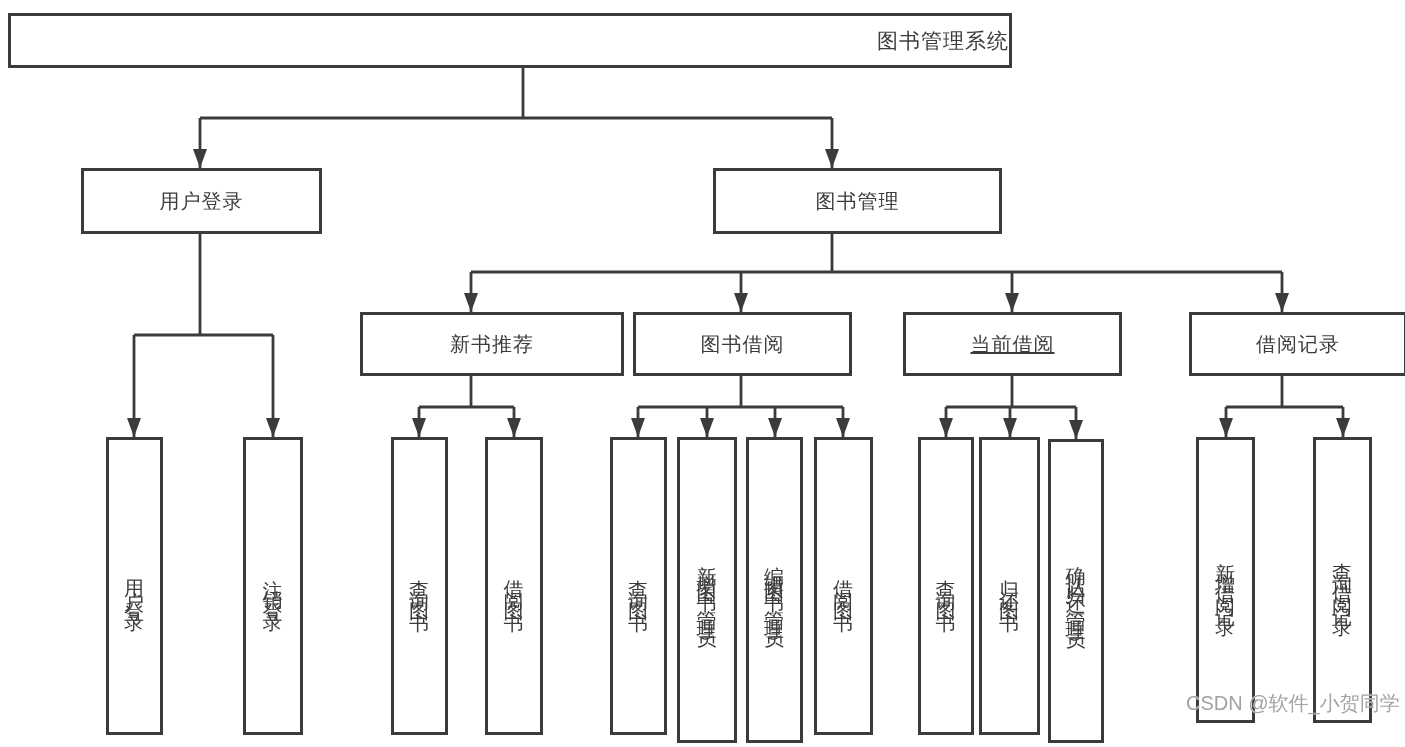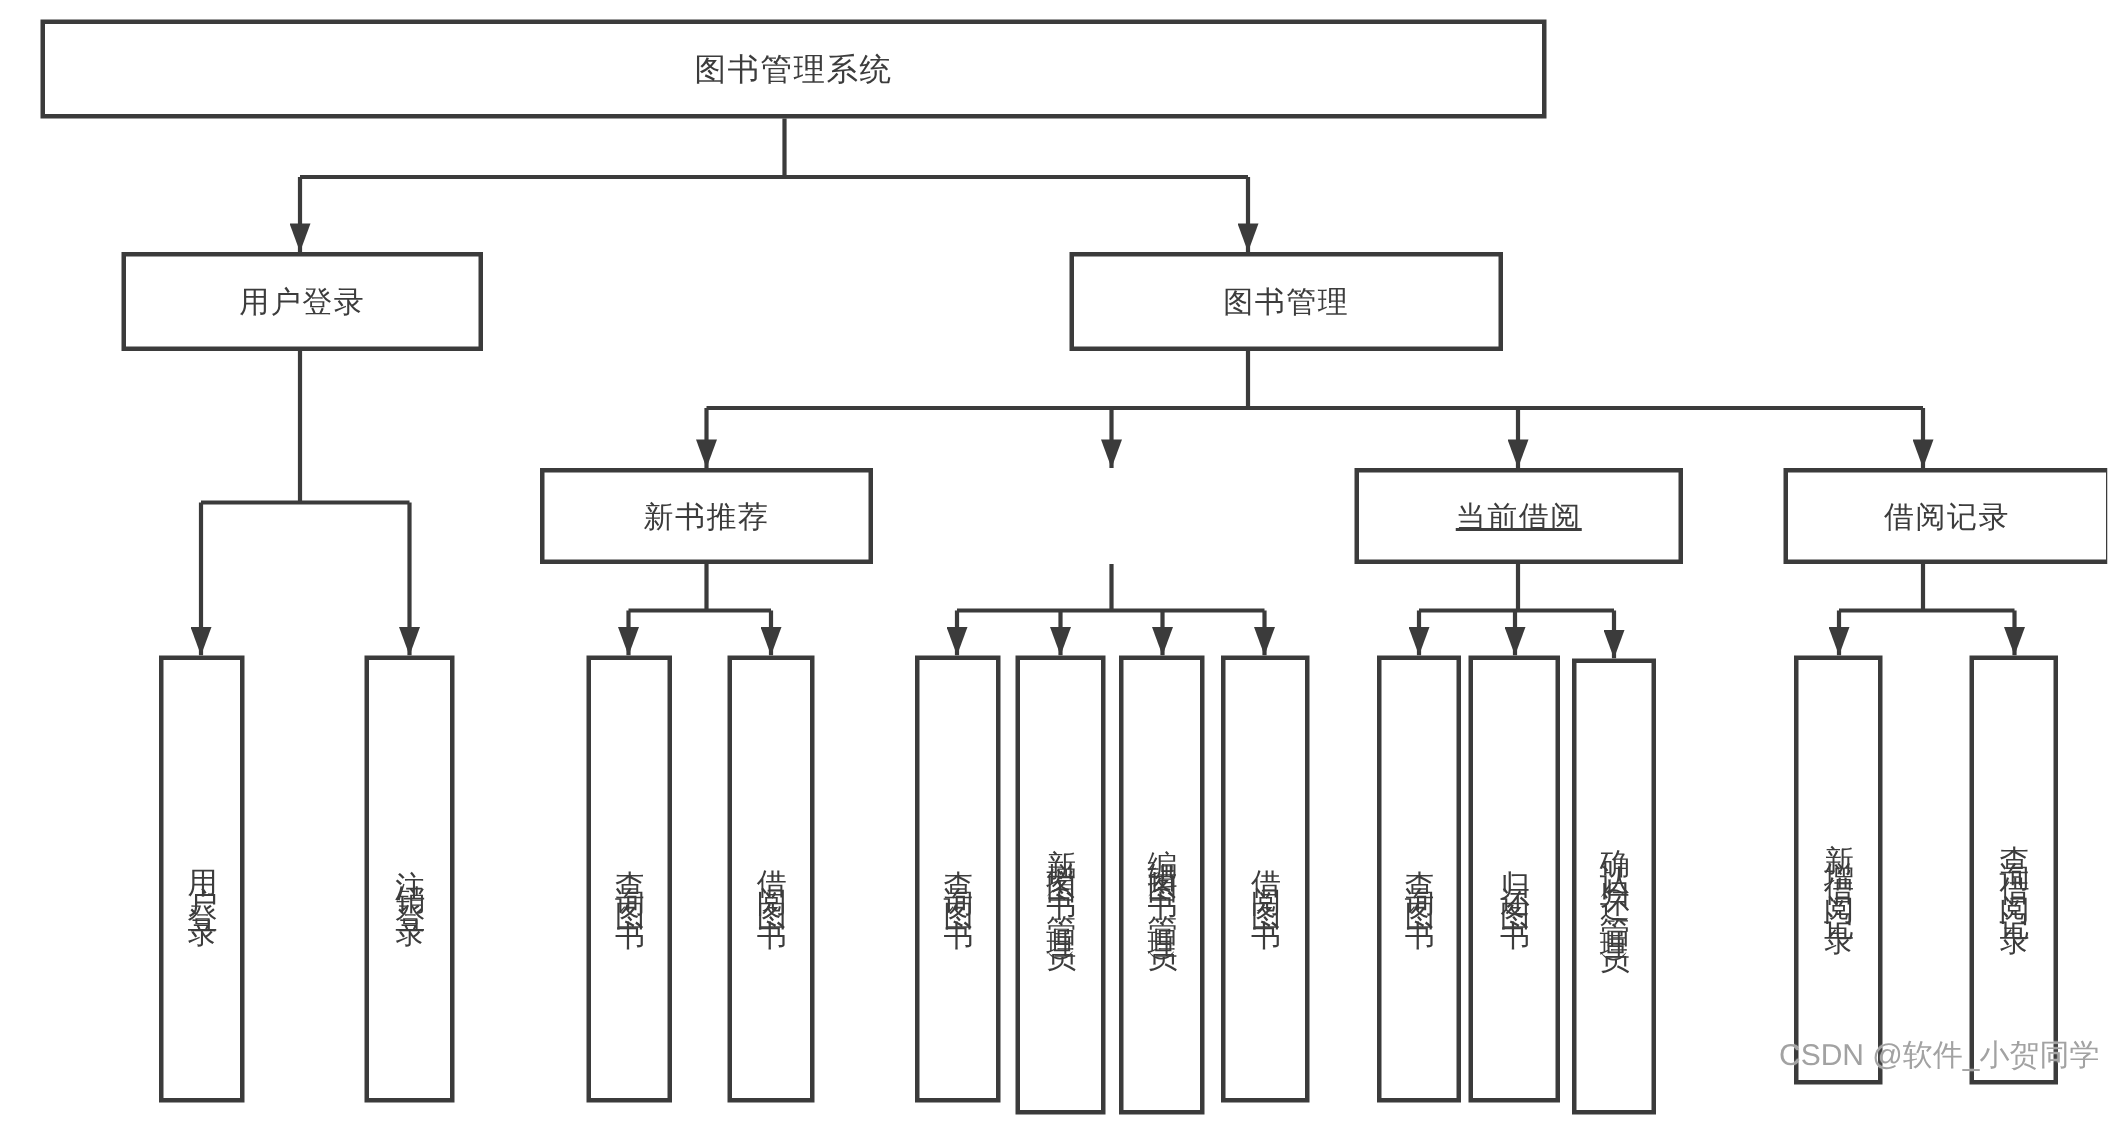--- a/index.html
+++ b/index.html
@@ -44,24 +44,24 @@
     left:1186px;top:690px;
     width:214px;
     font-size:20px;
     color:#a2a2a2;
     white-space:nowrap;
     z-index:3;
     text-shadow:0 0 1px #ffffff;
   }
 
   
-  #n-root{left:27px;top:13px;width:1004px;height:66px;font-size:21px;}
+  #n-root{left:8px;top:13px;width:1004px;height:55px;font-size:21px;justify-content:flex-end;}
   #n-user-login{left:81px;top:168px;width:241px;height:66px;}
   #n-book-mgmt{left:713px;top:168px;width:289px;height:66px;}
-  #n-new-book{left:360px;top:312px;width:222px;height:64px;text-align:center;}
+  #n-new-book{left:360px;top:312px;width:264px;height:64px;text-align:center;}
   #n-book-borrow{left:633px;top:312px;width:219px;height:64px;}
   #n-cur-borrow{left:903px;top:312px;width:219px;height:64px;text-decoration:underline;}
   #n-borrow-rec{left:1189px;top:312px;width:218px;height:64px;}
 
   #l-a1{left:106px;top:437px;width:57px;height:298px;}
   #l-a2{left:243px;top:437px;width:60px;height:298px;}
   #l-b1{left:391px;top:437px;width:57px;height:298px;}
   #l-b2{left:485px;top:437px;width:58px;height:298px;}
   #l-c1{left:610px;top:437px;width:57px;height:298px;}
   #l-c2{left:677px;top:437px;width:60px;height:306px;}
@@ -123,20 +123,23 @@
   <div id="n-user-login" class="hbox">
     <span>用户登录</span>
   </div>
   <div id="n-book-mgmt" class="hbox">
     <span>图书管理</span>
   </div>
 
   <div id="n-new-book" class="hbox">
     <span>新书推荐</span>
   </div>
+  <div id="n-book-borrow" class="hbox">
+    <span>图书借阅</span>
+  </div>
   <div id="n-cur-borrow" class="hbox">
     <span>当前借阅</span>
   </div>
   <div id="n-borrow-rec" class="hbox">
     <span>借阅记录</span>
   </div>
 
   <div id="l-a1" class="leaf">
     <span class="vtext">用户登录</span>
   </div>

